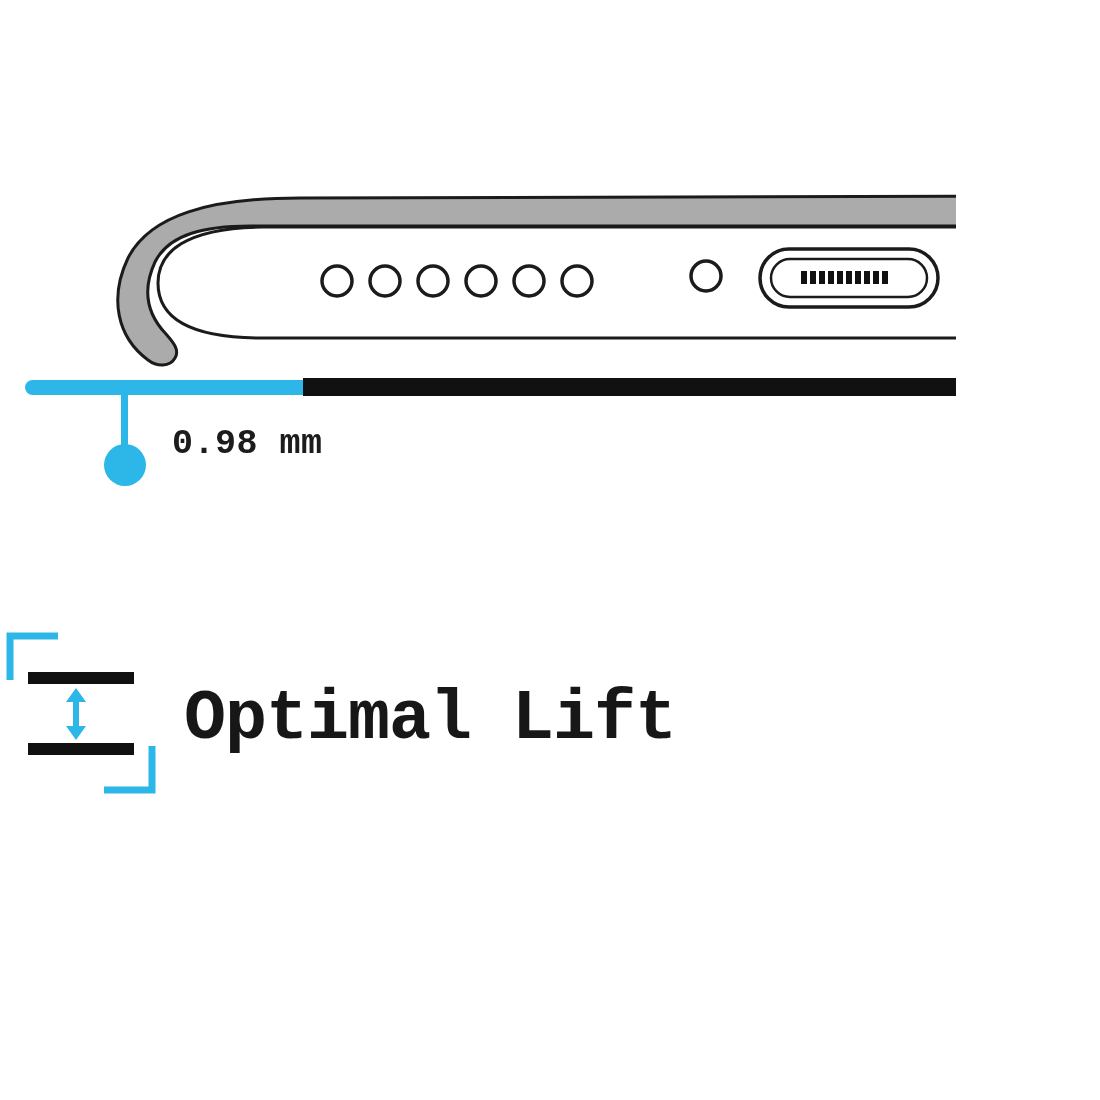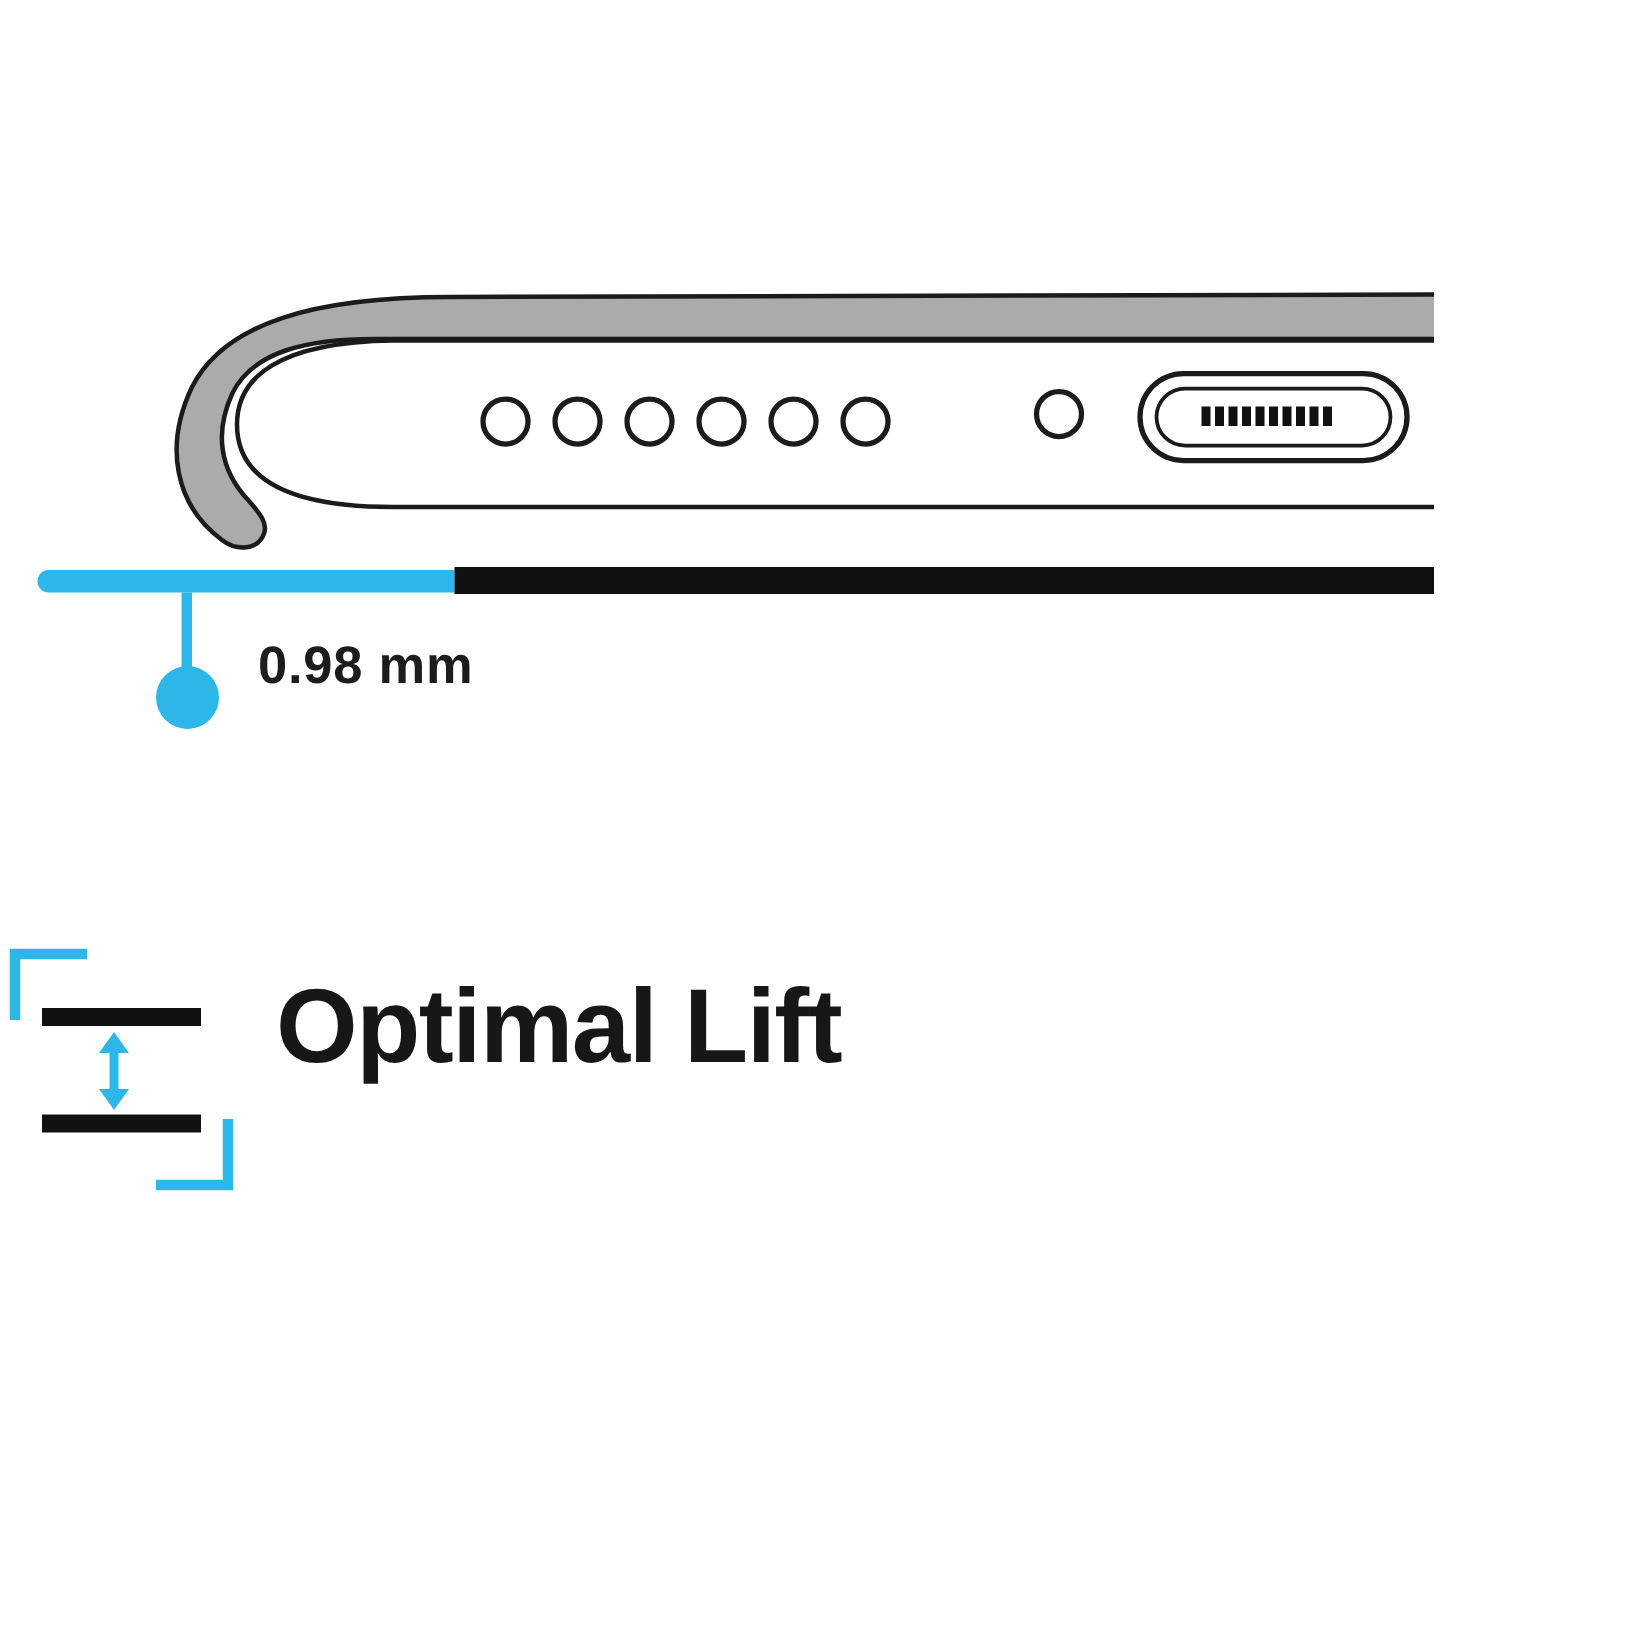--- a/index.html
+++ b/index.html
@@ -1,21 +1,21 @@
 <!DOCTYPE html>
 <html><head>
 <meta charset="utf-8">
 <style>
   html,body{margin:0;padding:0;background:#ffffff;}
   .canvas{
     position:relative;
     width:956px;height:1100px;
     background:#ffffff;
     overflow:hidden;
-    font-family:Liberation Sans, sans-serif;
+    font-family:Liberation Mono, monospace;
   }
 
   
   .illustration{
     position:absolute;left:0;top:0;width:1100px;height:420px;
   }
 
   
   .surface-cyan{
     position:absolute;left:25px;top:380px;width:278px;height:15px;
@@ -38,21 +38,21 @@
   .measure-label{
     position:absolute;left:172px;top:424px;
     font-size:35px;font-weight:700;color:#1c1c1c;letter-spacing:0.5px;
   }
 
   
   .lift-icon{
     position:absolute;left:0px;top:622px;width:175px;height:180px;
   }
   .feature-title{
-    position:absolute;left:184px;top:644px;
+    position:absolute;left:184px;top:680px;
     font-size:70px;font-weight:700;color:#171717;letter-spacing:-1px;
   }
   .feature-subtitle{
     position:absolute;left:185px;top:732px;
     font-size:42px;font-weight:600;color:#262626;letter-spacing:-0.5px;
   }
 </style>
 </head>
 <body>
 

